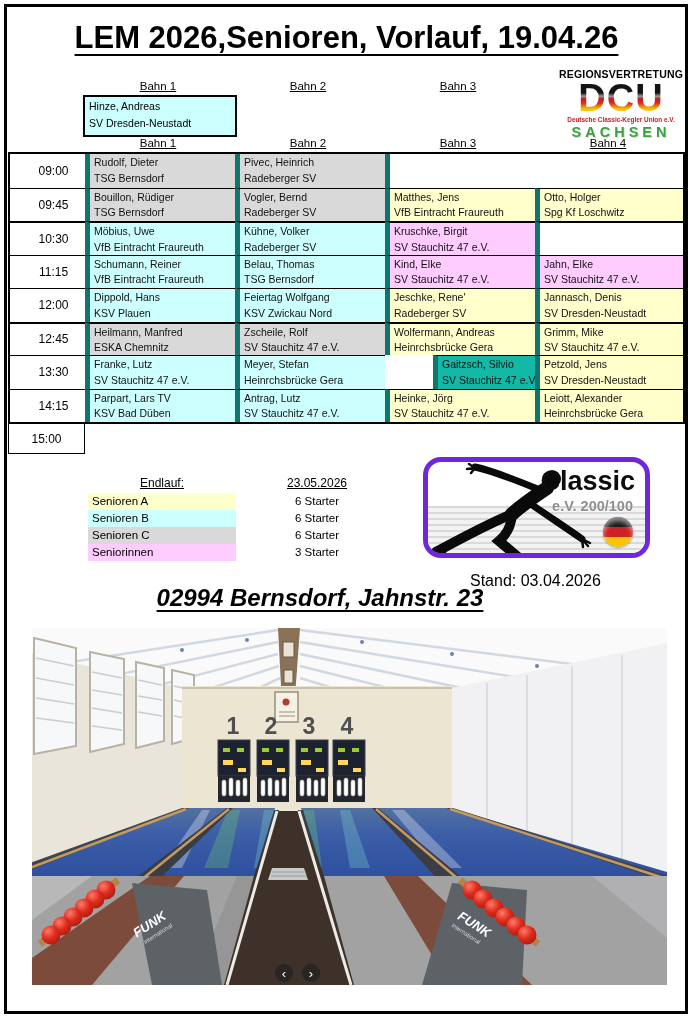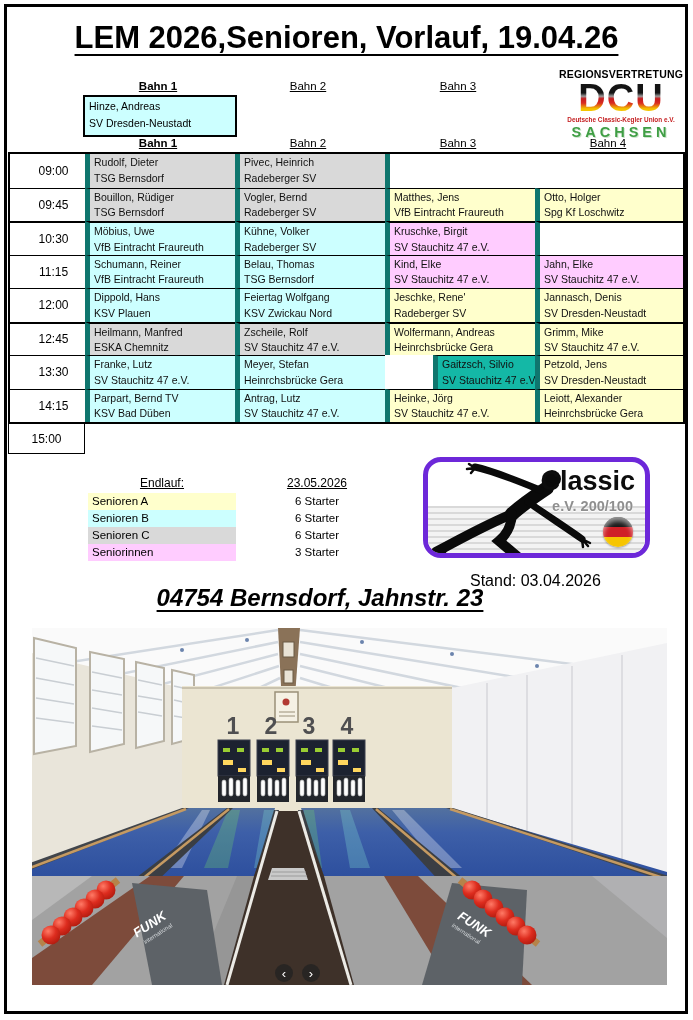--- a/index.html
+++ b/index.html
@@ -3,21 +3,21 @@
 <meta charset="utf-8">
 <style>
   html,body{margin:0;padding:0;background:#e8e8e8;}
   .page{position:relative;width:693px;height:1020px;background:#fff;font-family:"Liberation Sans",sans-serif;color:#000;overflow:hidden;margin:0 auto;}
   .page-border{position:absolute;left:4px;top:4px;right:5px;bottom:6px;border:3px solid #000;pointer-events:none;}
 
   .title{position:absolute;left:0;top:20px;width:693px;text-align:center;font-size:31px;font-weight:bold;text-decoration:underline;text-underline-offset:6px;text-decoration-thickness:2px;white-space:nowrap;}
 
   .bahn-h{position:absolute;width:150px;text-align:center;font-size:11.5px;text-decoration:underline;}
   .hr1{top:80px;} .hr2{top:137px;}
-  .b1{left:83px;font-weight:bold;} .b2{left:233px;} .b3{left:383px;} .b4{left:533px;}
+  .b1{left:83px;} .b2{left:233px;} .b3{left:383px;} .b4{left:533px;}
 
   
   .pre-date{position:absolute;left:8px;top:96px;width:75px;height:40px;border:1px solid #000;display:flex;align-items:center;justify-content:center;font-size:11.5px;box-sizing:border-box;}
   .pre-entry{position:absolute;left:83px;top:95px;width:154px;height:42px;border:2px solid #000;box-sizing:border-box;font-size:10.5px;line-height:17px;padding:1px 0 0 4px;}
 
   
   .dcu{position:absolute;left:551px;top:69px;width:140px;text-align:center;line-height:1;}
   .dcu-top{font-size:10.5px;font-weight:900;letter-spacing:.2px;white-space:nowrap;}
   .dcu-acronym{font-size:38px;font-weight:900;letter-spacing:1px;line-height:.95;
     background-image:linear-gradient(180deg,#141414 0%,#141414 36%,#9a9a9a 45%,#c41d1f 52%,#d92b21 64%,#f4c400 80%,#f4c400 100%);
@@ -203,21 +203,21 @@
       <div class="nm">Gaitzsch, Silvio</div>
       <div class="cl">SV Stauchitz 47 e.V.</div>
     </div>
     <div class="pcell" style="background-color: rgb(255, 255, 204);">
       <div class="nm">Petzold, Jens</div>
       <div class="cl">SV Dresden-Neustadt</div>
     </div>
 
     <div class="tcell c0">14:15</div>
     <div class="pcell" style="background-color: rgb(204, 255, 255);">
-      <div class="nm">Parpart, Bernd TV</div>
+      <div class="nm">Parpart, Lars TV</div>
       <div class="cl">KSV Bad Düben</div>
     </div>
     <div class="pcell" style="background-color: rgb(204, 255, 255);">
       <div class="nm">Antrag, Lutz</div>
       <div class="cl">SV Stauchitz 47 e.V.</div>
     </div>
     <div class="pcell" style="background-color: rgb(255, 255, 204);">
       <div class="nm">Heinke, Jörg</div>
       <div class="cl">SV Stauchitz 47 e.V.</div>
     </div>
@@ -255,21 +255,21 @@
       </g>
       <ellipse cx="8" cy="92" rx="11" ry="4.5" transform="rotate(-18 8 92)" fill="#0a0a0a"></ellipse>
       <ellipse cx="95" cy="96" rx="11" ry="5" fill="#0a0a0a"></ellipse>
     </svg>
     <div class="classic-word">Classic</div>
     <div class="classic-sub">e.V. 200/100</div>
     <div class="flag"></div>
   </div>
 
   <div class="stand">Stand: 03.04.2026</div>
-  <div class="address">04754 Bernsdorf, Jahnstr. 23</div>
+  <div class="address">02994 Bernsdorf, Jahnstr. 23</div>
 
   <svg class="photo" viewBox="0 0 635 357">
 
     <rect x="0" y="0" width="635" height="185" fill="#fafafa"></rect>
     <g stroke="#d2d8df" stroke-width="2.5" fill="none">
       <path d="M246 2 L0 40 M246 14 L0 64 M246 26 L0 90 M247 38 L20 112 M248 50 L80 130 M249 62 L140 144 M250 74 L200 154"></path>
       <path d="M268 2 L635 48 M268 14 L635 74 M268 26 L620 100 M268 38 L590 118 M268 50 L545 134 M268 62 L495 148 M268 74 L440 158"></path>
     </g>
     <g fill="#6b84ad">
       <circle cx="70" cy="32" r="2"></circle>

